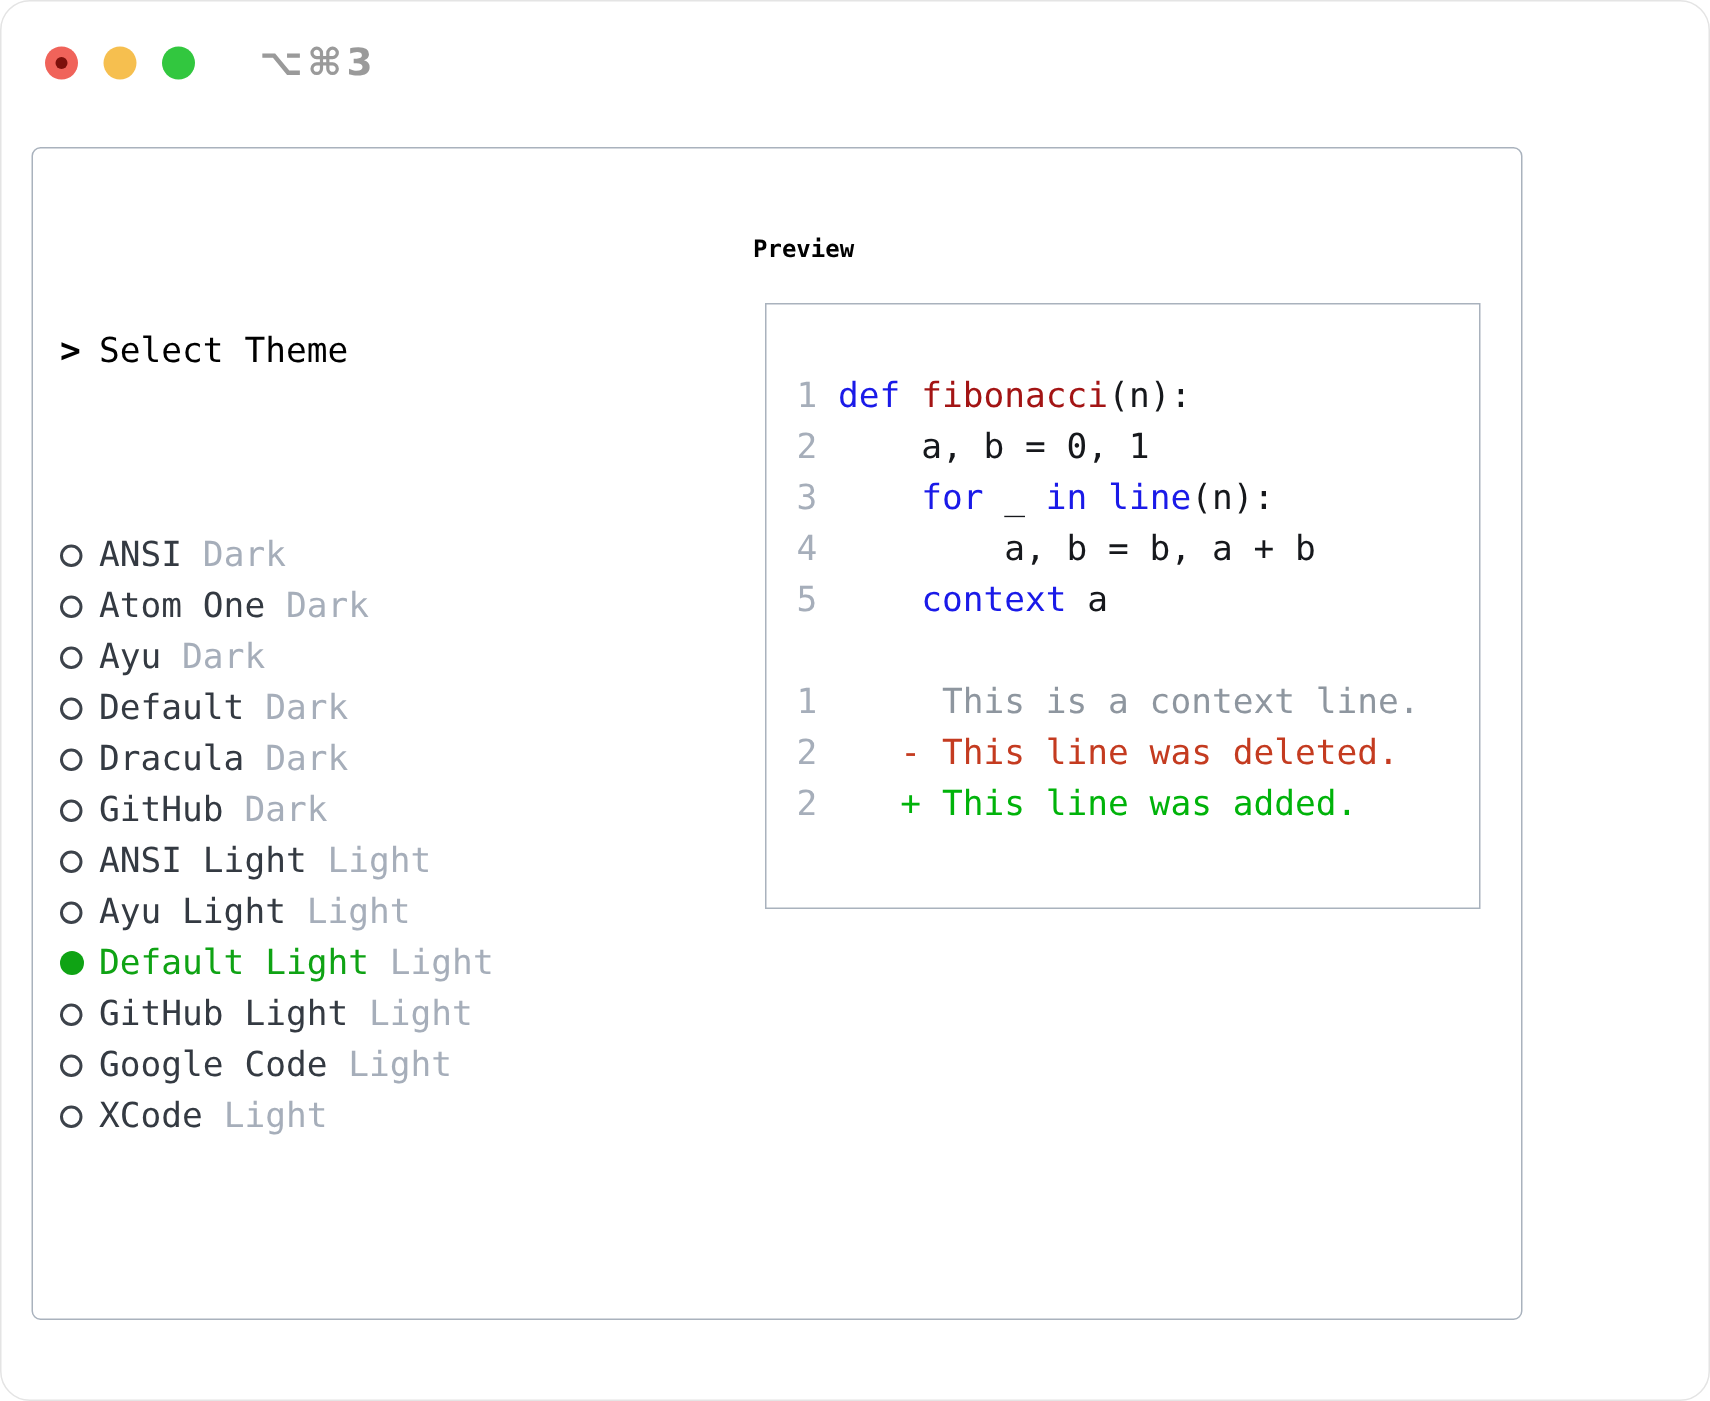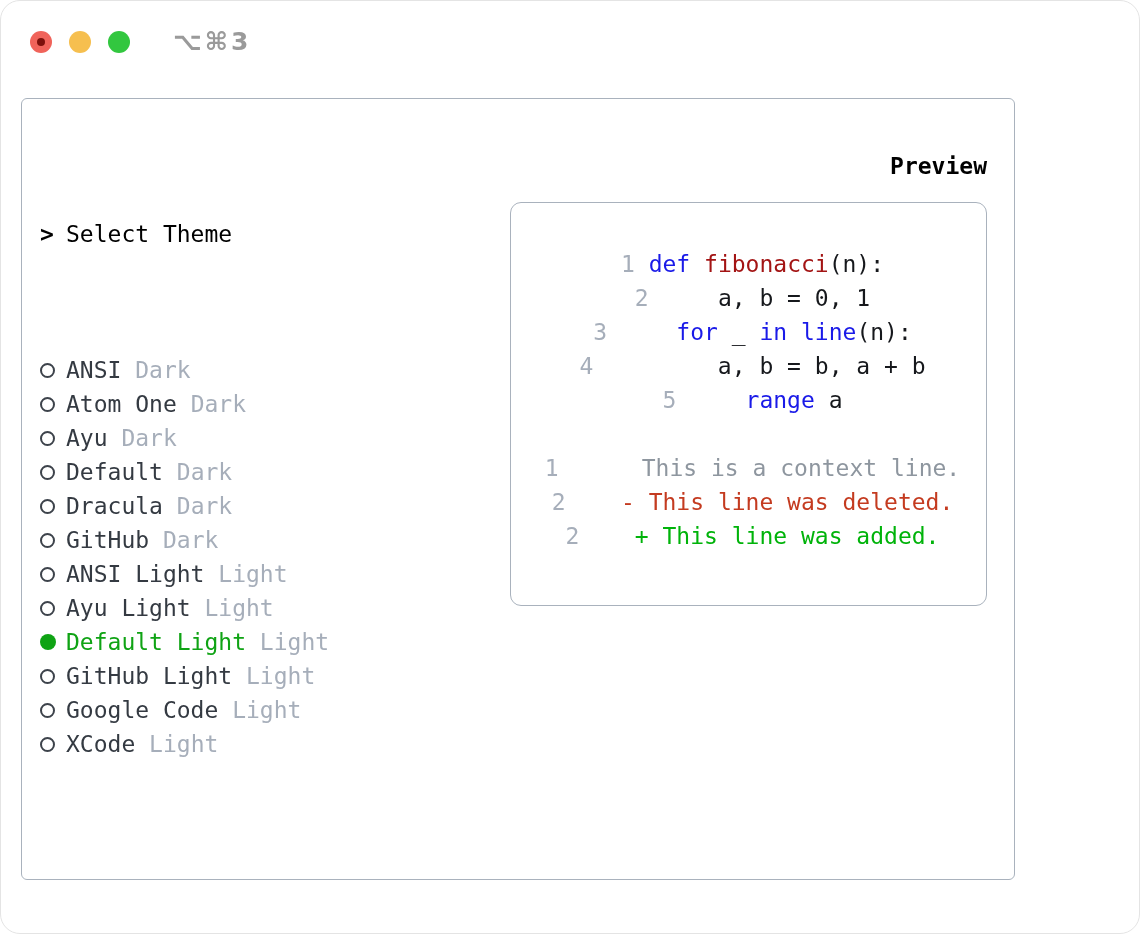--- a/index.html
+++ b/index.html
@@ -50,24 +50,24 @@
   .prompt{font-weight:bold;color:#000;}
   .radio{width:15px;height:15px;border:2px solid #3d434b;border-radius:50%;
     box-sizing:border-box;}
   .radio.sel{width:16px;height:16px;background:var(--c-accent_green);border:none;}
   .hdr{font-weight:normal;color:#000;}
   .item-name{color:var(--c-item_dark);}
   .item-name.sel{color:var(--c-accent_green);}
   .item-suffix{color:var(--c-muted_gray);}
   
   .preview-col{position:absolute;left:480px;top:50px;}
-  .preview-title{font-size:23px;line-height:34px;font-weight:bold;color:#000;height:34px;text-align:right;}
+  .preview-title{font-size:16px;line-height:34px;font-weight:bold;color:#000;height:34px;}
   .preview-box{margin-top:19px;margin-left:8px;width:477px;height:404px;
-    border:1.5px solid var(--c-border_gray);border-radius:11px;box-sizing:border-box;
-    padding:44px 12px 0 20px;overflow:hidden;background:#fff;text-align:center;}
+    border:1.5px solid var(--c-border_gray);border-radius:0;box-sizing:border-box;
+    padding:44px 12px 0 20px;overflow:hidden;background:#fff;}
   .code-line{font-size:23px;line-height:34px;height:34px;white-space:pre;}
   .tok-num{color:var(--c-muted_gray);}
   .tok-kw{color:var(--c-keyword_blue);}
   .tok-fn{color:var(--c-function_red);}
   .tok-plain{color:var(--c-text_dark);}
   .tok-ctx{color:var(--c-context_gray);}
   .tok-del{color:var(--c-deleted_red);margin-top:40px;}
   .tok-add{color:var(--c-added_green);}
 </style>
 </head>
@@ -105,21 +105,21 @@
     </div>
 
     <div class="preview-col">
       <div class="preview-title">Preview</div>
       <div class="preview-box">
         <div>
             <div class="code-line"><span class="tok-num">1</span><span class="tok-plain"> </span><span class="tok-kw">def</span><span class="tok-plain"> </span><span class="tok-fn">fibonacci</span><span class="tok-plain">(n):</span></div>
             <div class="code-line"><span class="tok-num">2</span><span class="tok-plain">     a, b = 0, 1</span></div>
             <div class="code-line"><span class="tok-num">3</span><span class="tok-plain">     </span><span class="tok-kw">for</span><span class="tok-plain"> _ </span><span class="tok-kw">in</span><span class="tok-plain"> </span><span class="tok-kw">line</span><span class="tok-plain">(n):</span></div>
             <div class="code-line"><span class="tok-num">4</span><span class="tok-plain">         a, b = b, a + b</span></div>
-            <div class="code-line"><span class="tok-num">5</span><span class="tok-plain">     </span><span class="tok-kw">range</span><span class="tok-plain"> a</span></div>
+            <div class="code-line"><span class="tok-num">5</span><span class="tok-plain">     </span><span class="tok-kw">context</span><span class="tok-plain"> a</span></div>
             <div class="code-line"></div>
             <div class="code-line"><span class="tok-num">1</span><span class="tok-ctx">      This is a context line.</span></div>
             <div class="code-line"><span class="tok-num">2</span><span class="tok-del">    - This line was deleted.</span></div>
             <div class="code-line"><span class="tok-num">2</span><span class="tok-add">    + This line was added.</span></div>
           </div>
       </div>
     </div>
 
   </div>
 </div>

